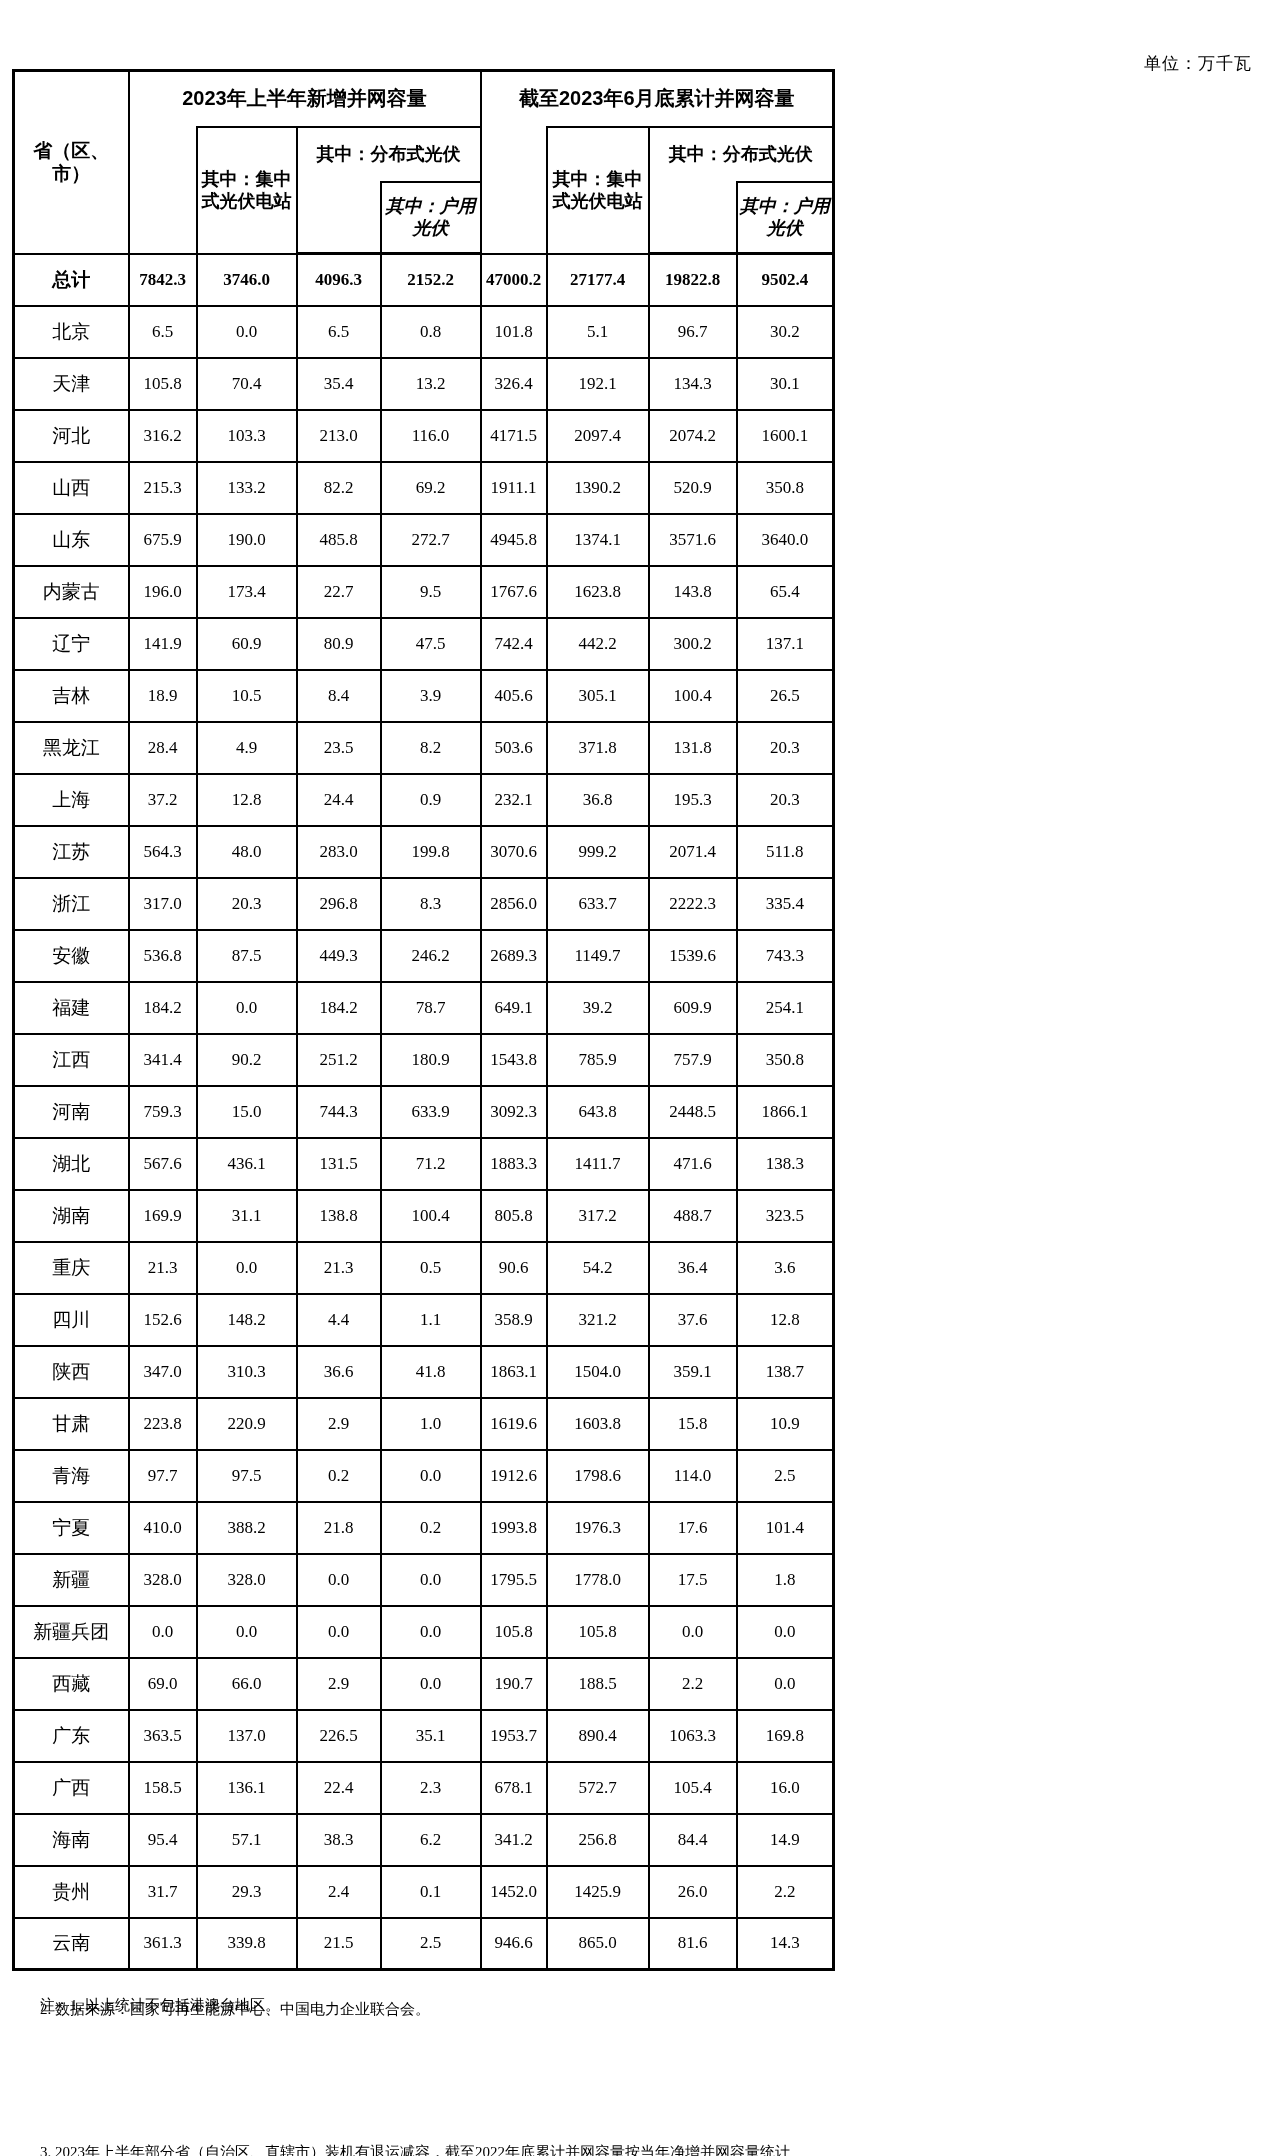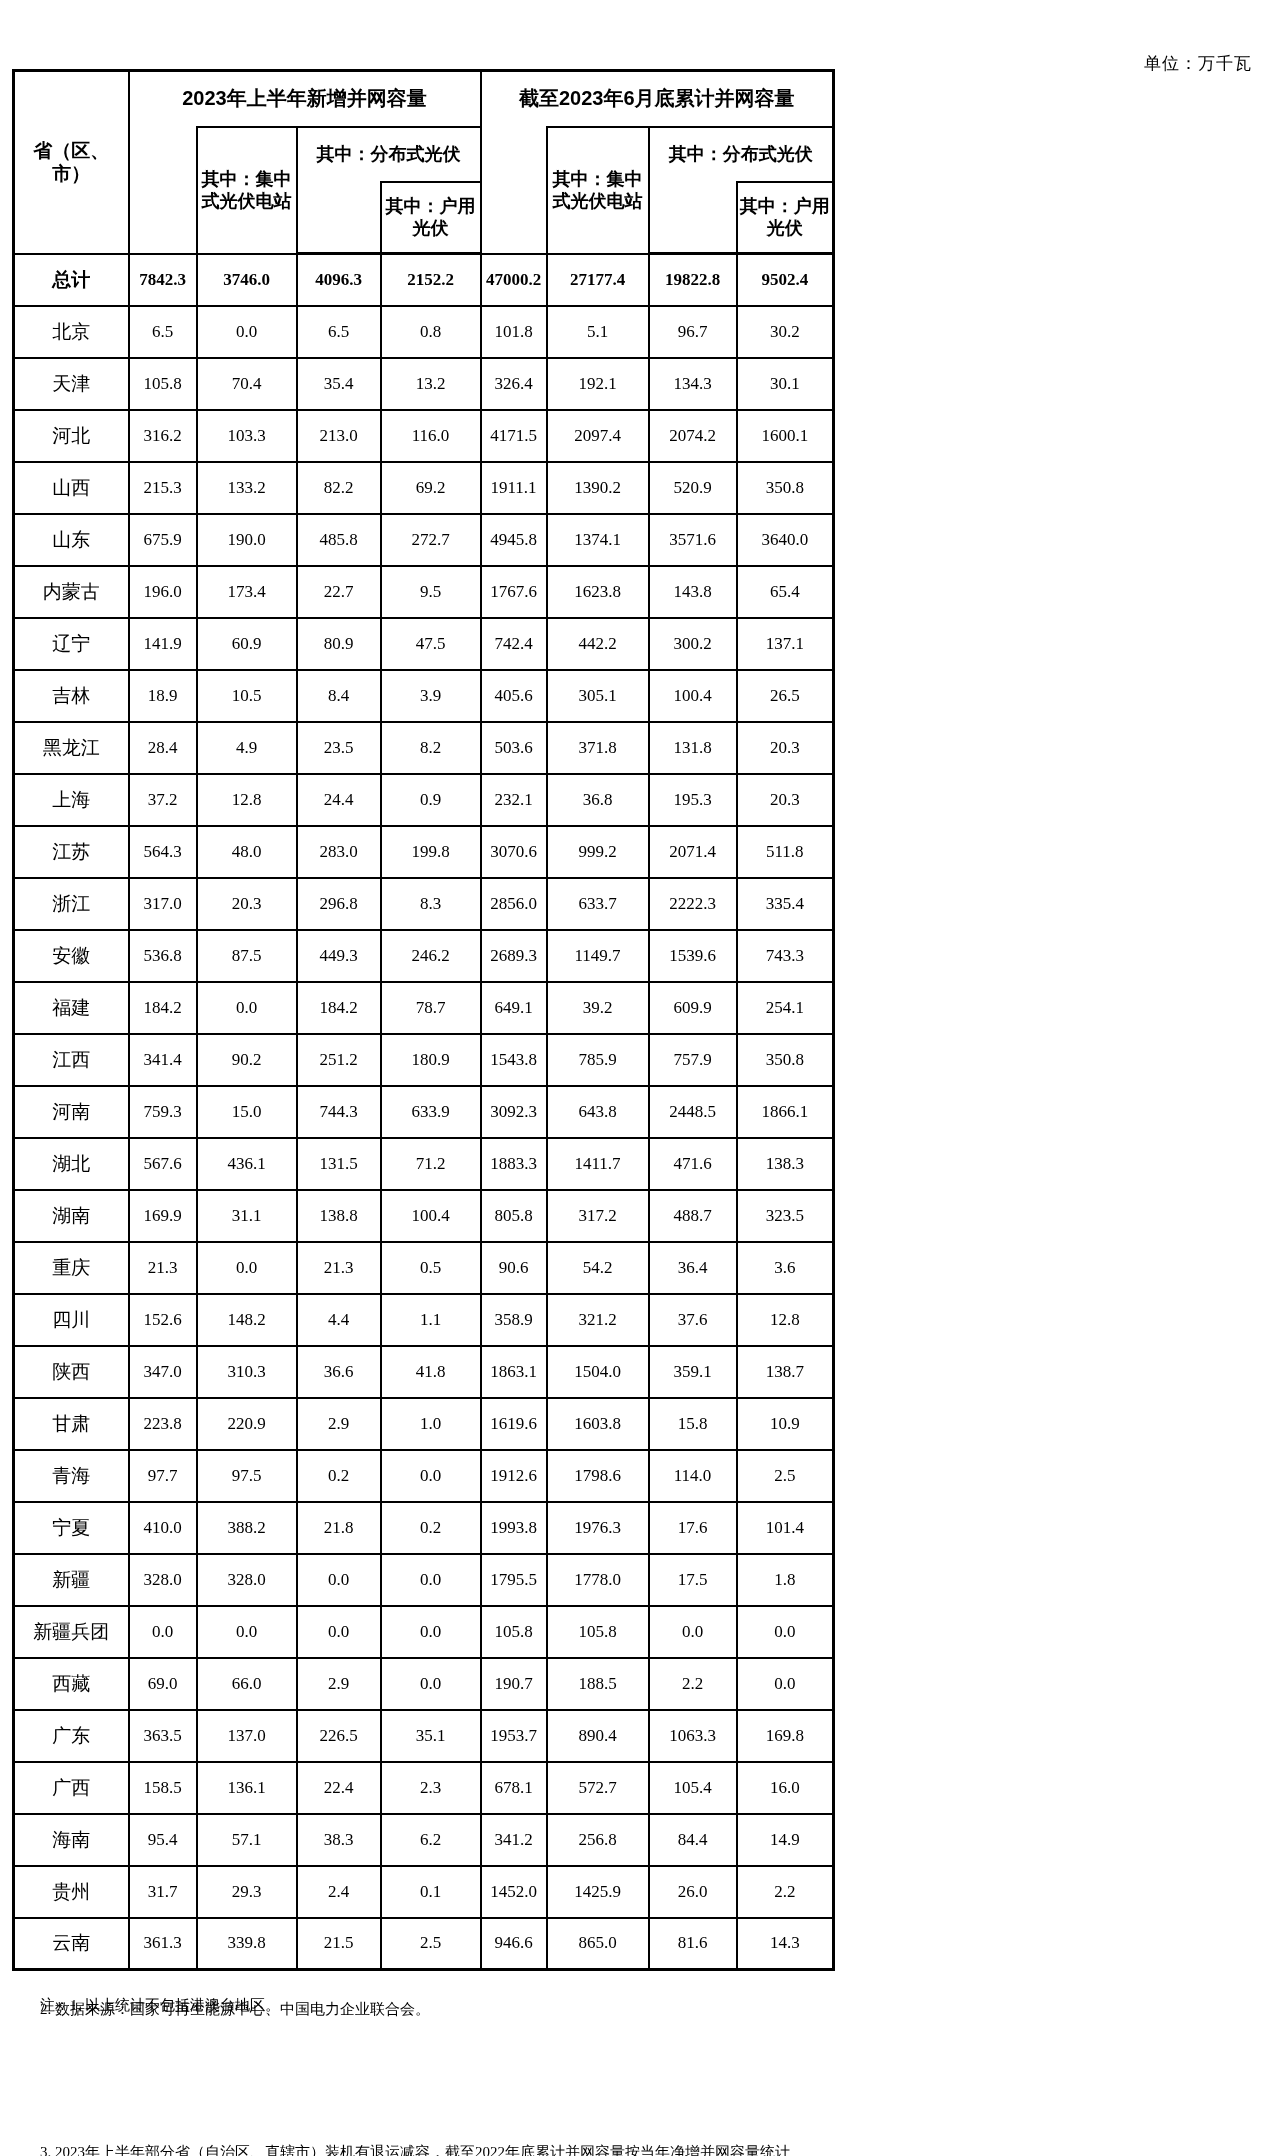--- a/index.html
+++ b/index.html
@@ -41,21 +41,21 @@
   }
   tr.hr1 { height: 56px; }
   tr.hr2 { height: 55px; }
   tr.hr3 { height: 72px; }
   th.province-h { font-size: 19px; }
   th.group { font-size: 20px; border-bottom: none; }
   th.sub { font-size: 18px; }
   th.blank-under-group { border-top: none; }
   th.sub-dist { border-bottom: none; }
   th.blank-under-dist { border-top: none; }
-  th.household { border-top: 2px solid #000; }
+  th.household { border-top: 2px solid #000; font-style: italic; }
   thead tr.hr3 th { border-bottom: 3px solid #000; }
   
   .pv-table tbody tr { height: 52px; }
   td.province { font-size: 19px; }
   td.num { font-size: 17px; }
   tr.total-row td { font-weight: bold; }
   
   .note {
     position: absolute;
     left: 40px;

